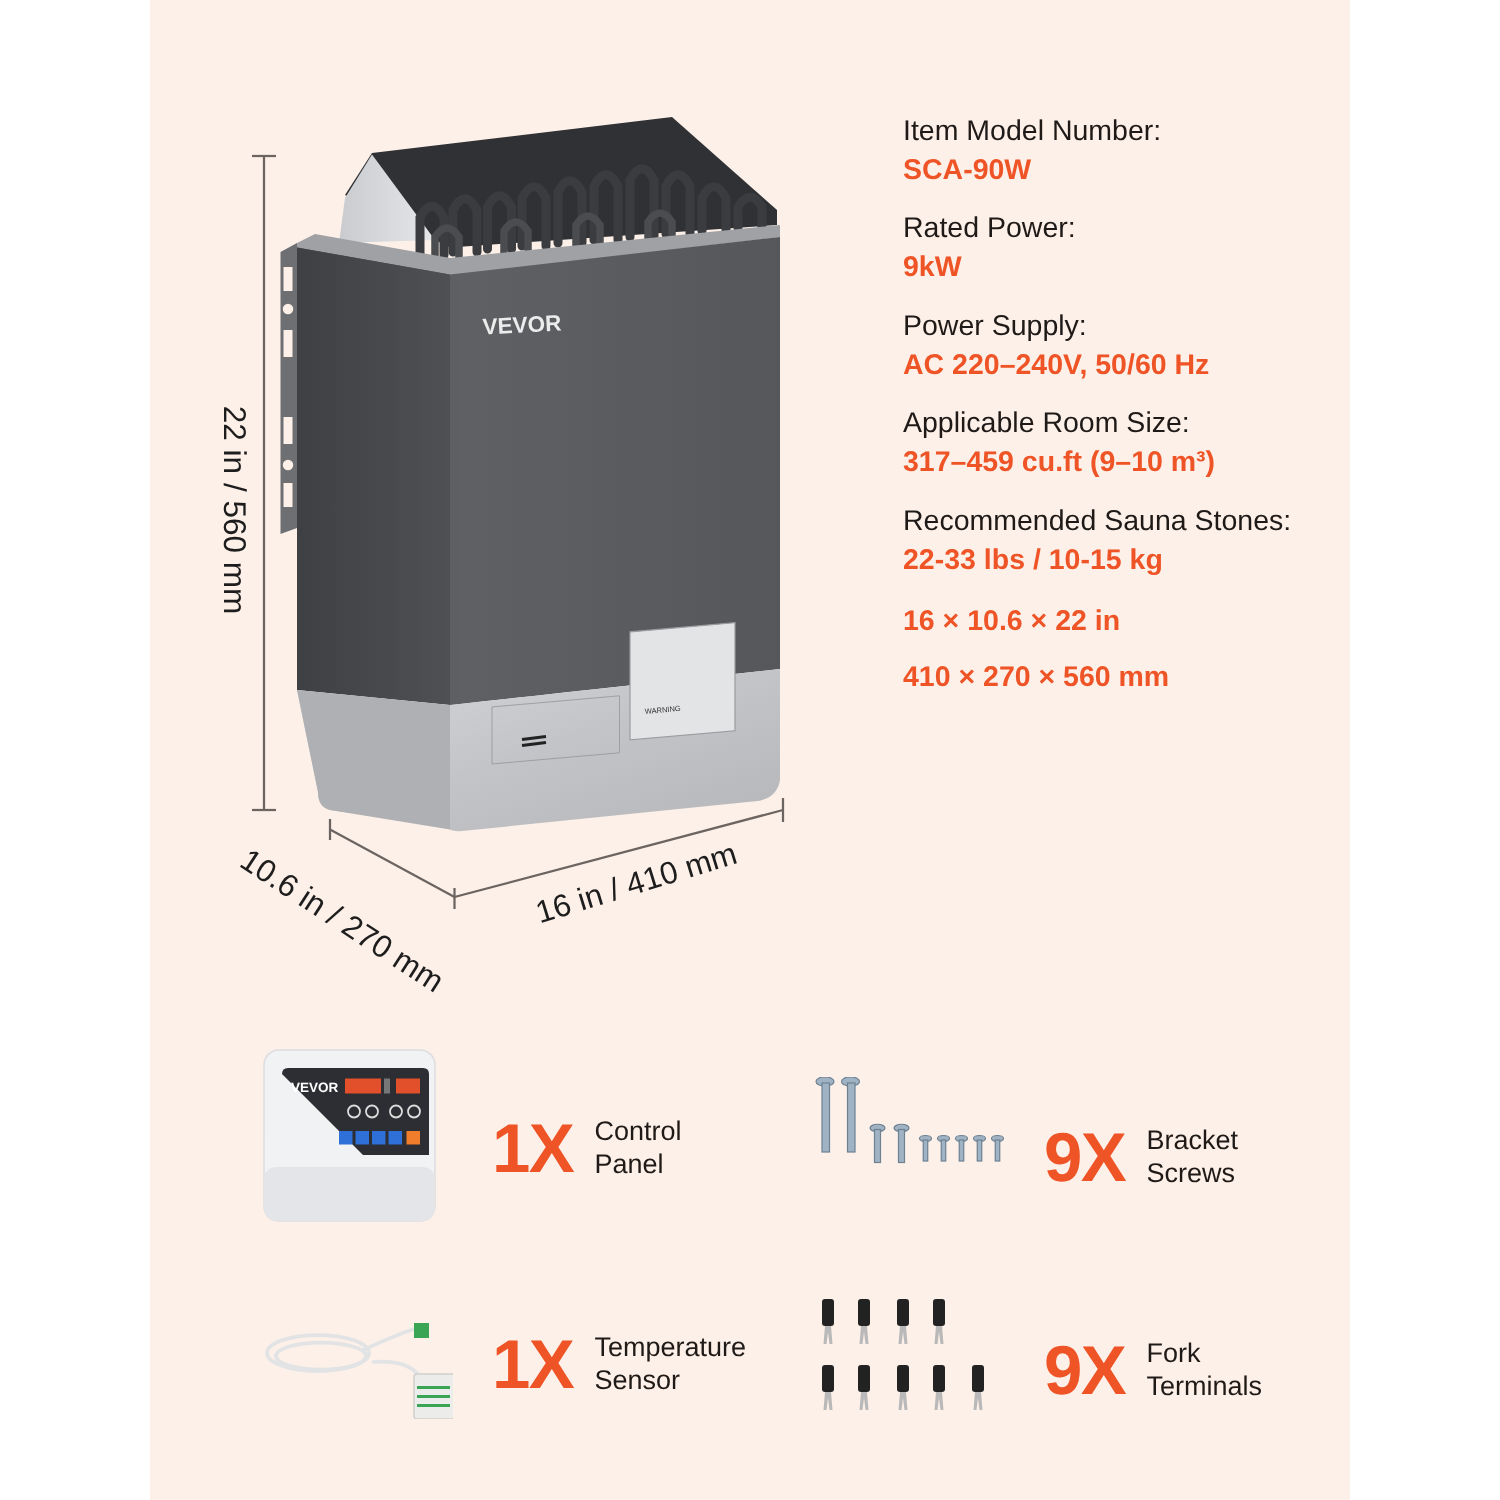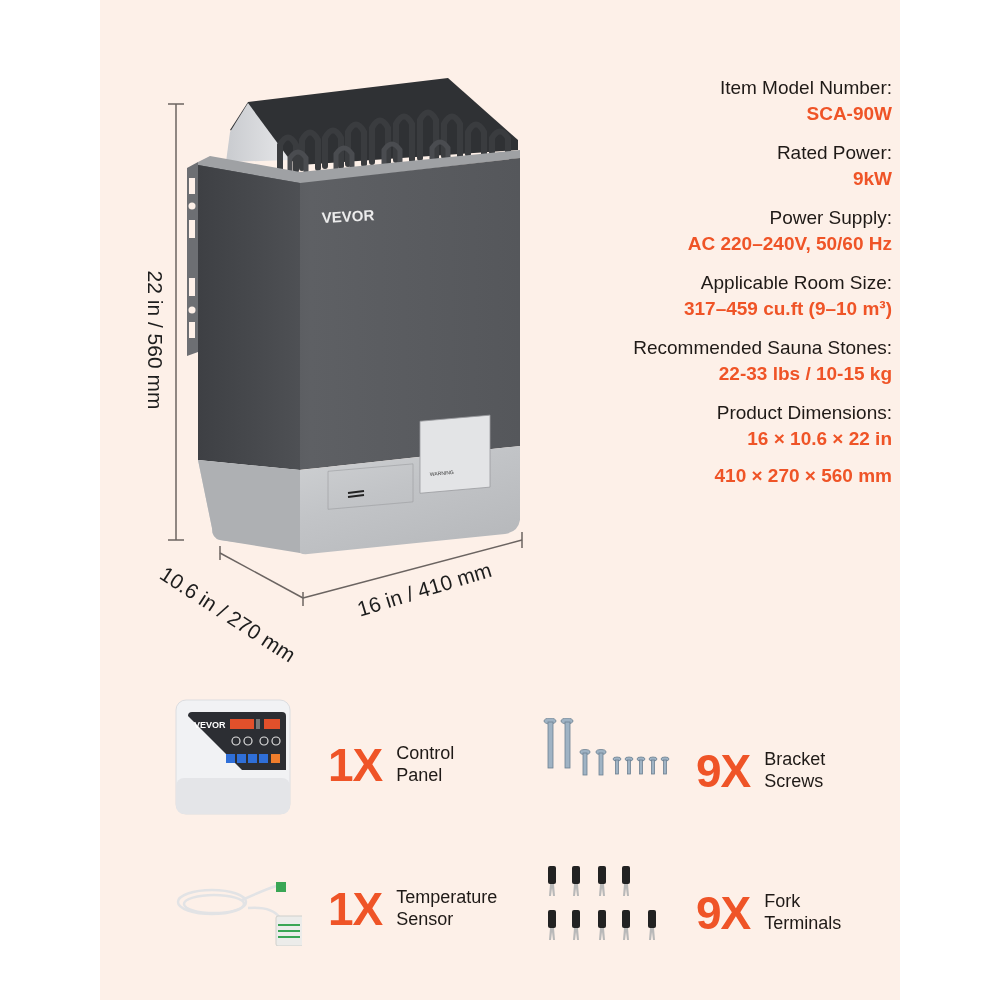--- a/index.html
+++ b/index.html
@@ -14,27 +14,27 @@
     .dim-label {
       position: absolute; color: #1d1d1d; font-size: 21px; white-space: nowrap;
       font-family: "Liberation Sans", sans-serif;
     }
     .dim-v { left: 155px; top: 340px; transform: translate(-50%, -50%) rotate(90deg); transform-origin: center; }
     .dim-w { left: 358px; top: 598px; transform: rotate(-17deg); transform-origin: left center; }
     .dim-d { left: 162px; top: 560px; transform: rotate(33deg); transform-origin: left center; }
 
     
     .specs { position: absolute; left: 602px; top: 76px; width: 290px; }
-    .spec { margin-bottom: 13px; text-align: right; }
+    .spec { margin-bottom: 13px; }
     .spec-label { font-size: 19px; color: #1f1a17; line-height: 24px; white-space: nowrap; }
     .spec-value { font-size: 19px; color: #ef5427; font-weight: bold; line-height: 28px; white-space: nowrap; }
     .spec-value.extra { margin-top: 9px; }
 
     
-    .acc { position: absolute; display: flex; }
+    .acc { position: absolute; display: flex; align-items: center; }
     .acc-qty { font-size: 46px; font-weight: bold; color: #ef5427; letter-spacing: -1px; line-height: 1; }
     .acc-name { margin-left: 14px; font-size: 18px; color: #1f1a17; line-height: 22px; }
     .acc-name span { display: block; }
   </style>
 </head>
 <body>
 
 <div class="panel"></div>
 
 <svg class="heater" viewBox="0 0 1000 700" width="1000" height="700">
@@ -144,21 +144,20 @@
   </div>
   <div class="spec">
     <div class="spec-label">Applicable Room Size:</div>
     <div class="spec-value">317–459 cu.ft (9–10 m³)</div>
   </div>
   <div class="spec">
     <div class="spec-label">Recommended Sauna Stones:</div>
     <div class="spec-value">22-33 lbs / 10-15 kg</div>
   </div>
   <div class="spec">
-    <div class="spec-label">Product Dimensions:</div>
     <div class="spec-value">16 × 10.6 × 22 in</div>
     <div class="spec-value extra">410 × 270 × 560 mm</div>
   </div>
 </div>
 
 <svg style="position:absolute;left:174px;top:698px" width="118" height="118" viewBox="0 0 118 118">
   <rect x="2" y="2" width="114" height="114" rx="10" fill="#f1f2f4" stroke="#dcdde0"></rect>
   <rect x="2" y="80" width="114" height="36" rx="8" fill="#e4e5e8"></rect>
   <path d="M14 18 Q14 14 18 14 L108 14 Q112 14 112 18 L112 72 L68 72 Z" fill="#2c2e33"></path>
   <text x="20" y="30" font-family="Liberation Sans, sans-serif" font-weight="bold" font-size="9" fill="#fff">VEVOR</text>

